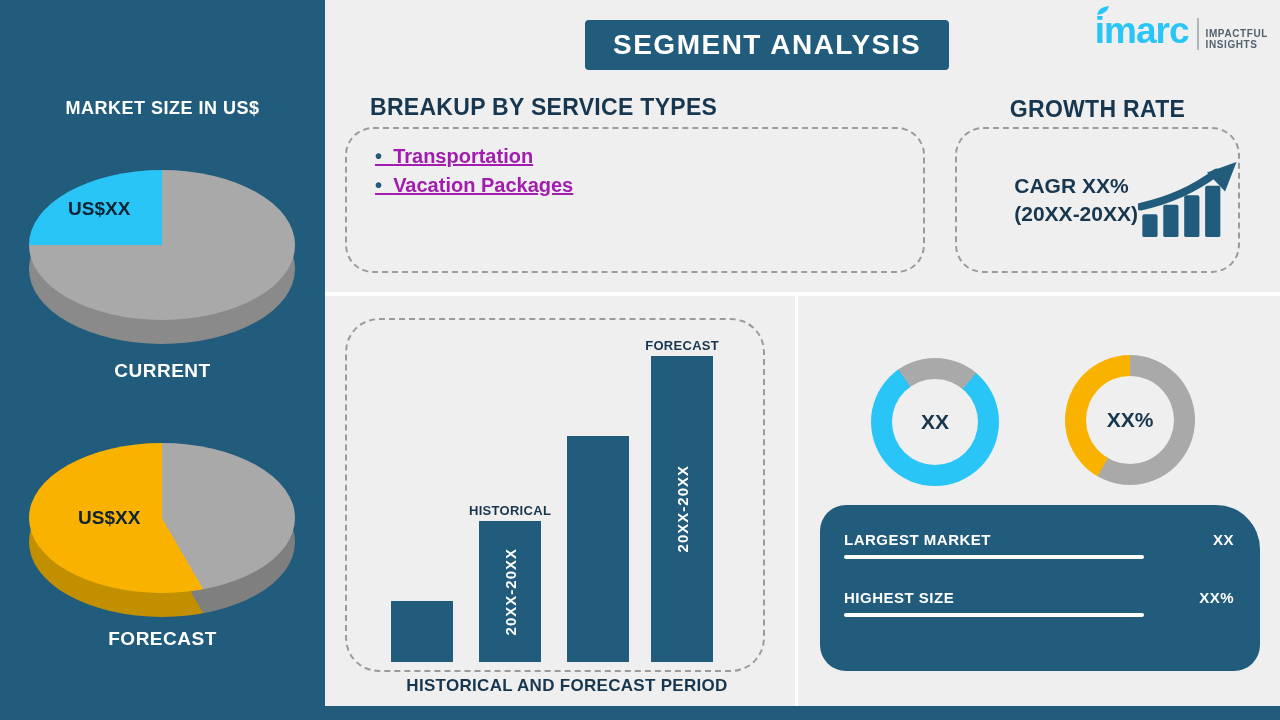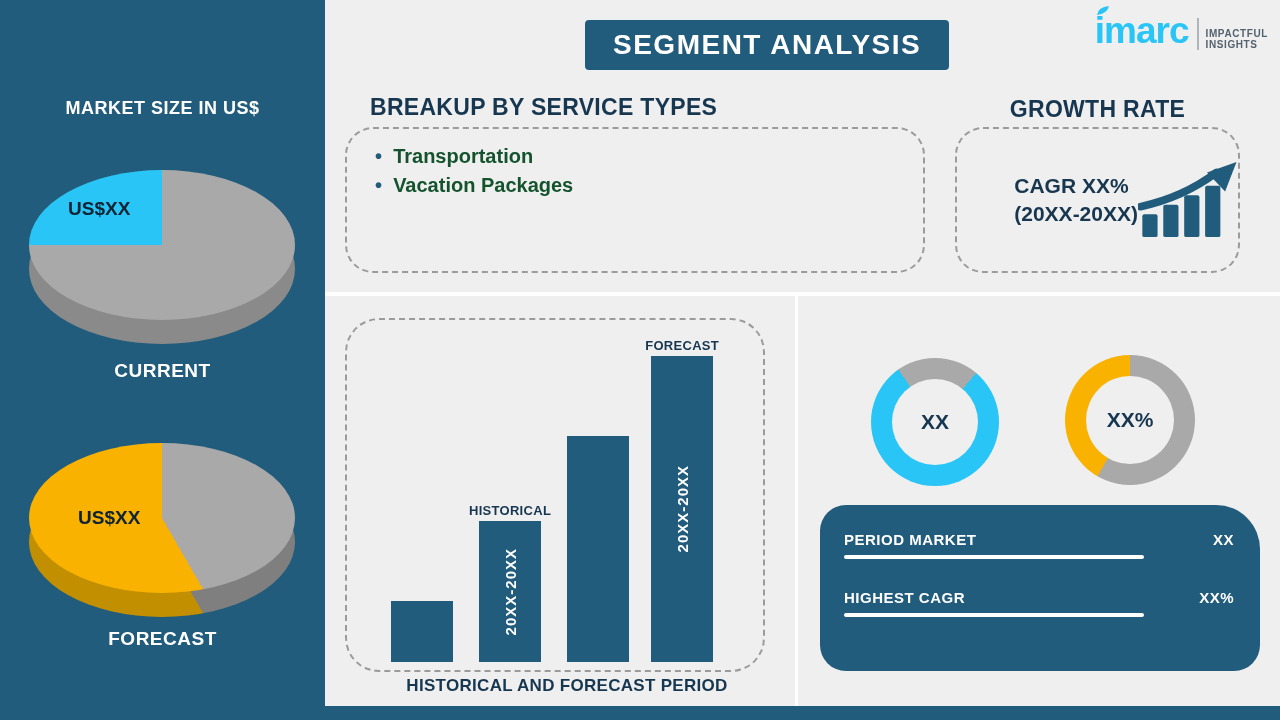--- a/index.html
+++ b/index.html
@@ -42,21 +42,21 @@
     color:#53626e;letter-spacing:.6px;line-height:11px;}
 
   
   .section-title{position:absolute;font-size:23px;font-weight:bold;color:#17364f;letter-spacing:.3px;}
   .breakup-title{left:45px;top:94px;}
   .growth-title{left:630px;top:96px;width:285px;text-align:center;}
 
   .dashed-box{position:absolute;border:2px dashed #9b9b9b;border-radius:28px;box-sizing:border-box;}
   .breakup-box{left:20px;top:127px;width:580px;height:146px;}
   .breakup-list{list-style:none;margin:13px 0 0 0;padding:0 0 0 28px;}
-  .breakup-list li{font-size:20px;font-weight:bold;color:#14532d;line-height:29px;}
+  .breakup-list li{font-size:20px;font-weight:bold;color:#a21caf;line-height:29px;text-decoration:underline;}
   .breakup-list li::before{content:"\2022\00a0\00a0";color:#215c7c;}
 
   .growth-box{left:630px;top:127px;width:285px;height:146px;display:flex;align-items:center;justify-content:flex-end;gap:0;}
   .cagr-text{font-size:21px;font-weight:bold;color:#17364f;line-height:28px;white-space:nowrap;}
 
   
   .chart-box{left:20px;top:318px;width:420px;height:354px;border-radius:34px;}
   .bars{position:absolute;left:0;right:0;bottom:8px;display:flex;justify-content:center;align-items:flex-end;gap:16px;}
   .bar-col{display:flex;flex-direction:column;align-items:center;justify-content:flex-end;}
   .bar-top-label{font-size:13px;font-weight:bold;color:#17364f;letter-spacing:.3px;margin-bottom:3px;}
@@ -176,28 +176,28 @@
     <div class="donut donut-largest" style="background: conic-gradient(from -35deg, rgb(169, 169, 169) 0deg, rgb(169, 169, 169) 75deg, rgb(41, 197, 246) 75deg, rgb(41, 197, 246) 360deg);">
       <div class="donut-hole">XX</div>
     </div>
     <div class="donut donut-cagr" style="background: conic-gradient(from 210deg, rgb(249, 178, 0) 0deg, rgb(249, 178, 0) 150deg, rgb(169, 169, 169) 150deg, rgb(169, 169, 169) 360deg);">
       <div class="donut-hole">XX%</div>
     </div>
 
     <div class="stats-box">
       <div class="stat">
         <div class="stat-row">
-          <span class="stat-label">PERIOD MARKET</span>
+          <span class="stat-label">LARGEST MARKET</span>
           <span class="stat-value">XX</span>
         </div>
         <div class="stat-line"></div>
       </div>
       <div class="stat">
         <div class="stat-row">
-          <span class="stat-label">HIGHEST CAGR</span>
+          <span class="stat-label">HIGHEST SIZE</span>
           <span class="stat-value">XX%</span>
         </div>
         <div class="stat-line"></div>
       </div>
     </div>
 
     <div class="bottom-strip"></div>
   </main>
 </div>
 

